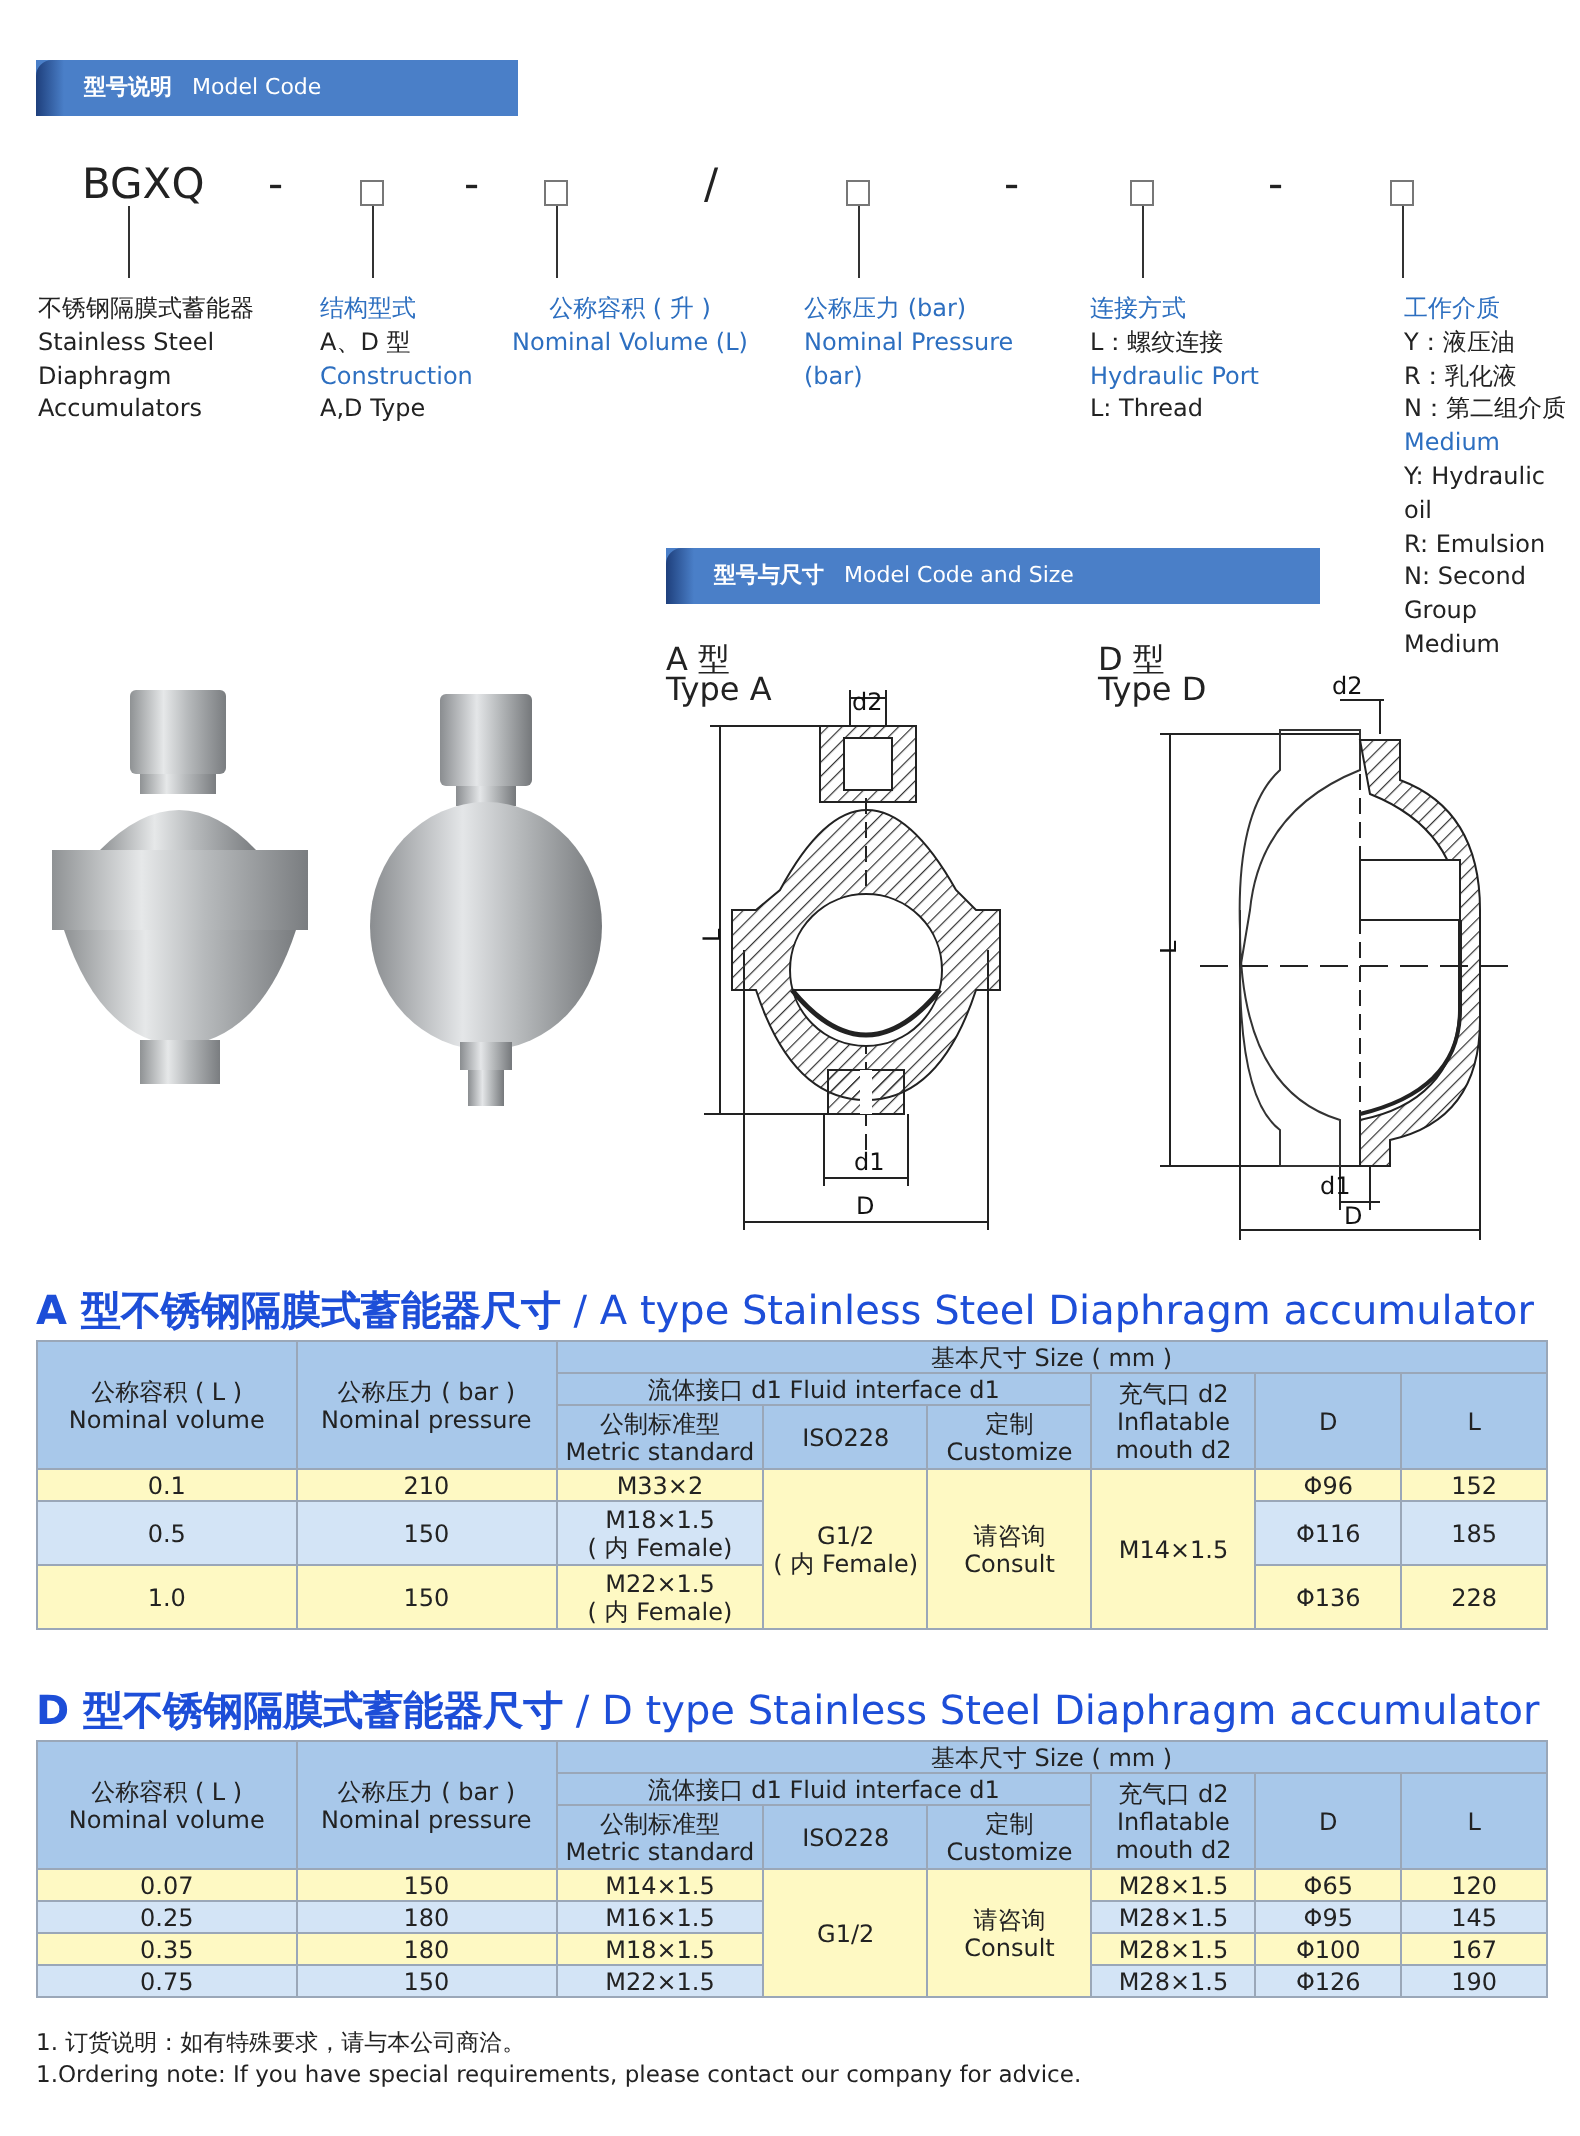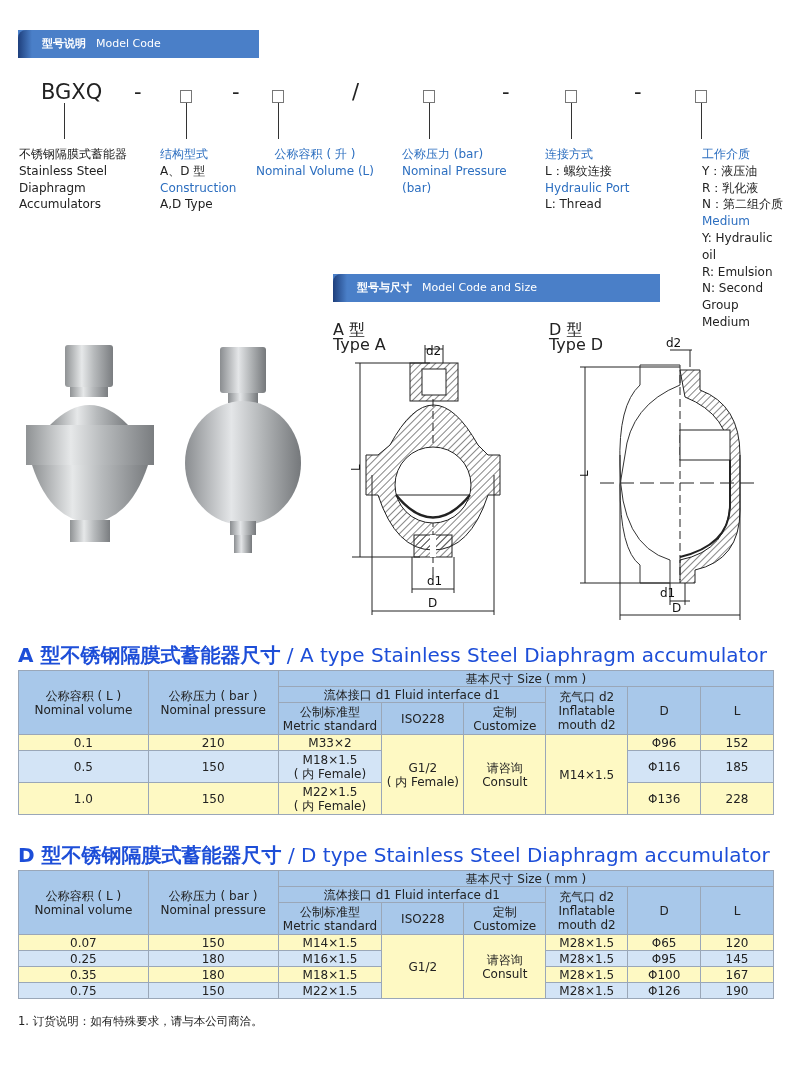--- a/index.html
+++ b/index.html
@@ -364,13 +364,14 @@
     <td class="alt">M22×1.5</td>
     <td class="alt">M28×1.5</td>
     <td class="alt">Φ126</td>
     <td class="alt">190</td>
   </tr>
 </tbody>
   </table>
 
 <div class="note">
   <div>1. 订货说明：如有特殊要求，请与本公司商洽。</div>
+  <div>1.Ordering note: If you have special requirements, please contact our company for advice.</div>
 </div>
 
 </body></html>

